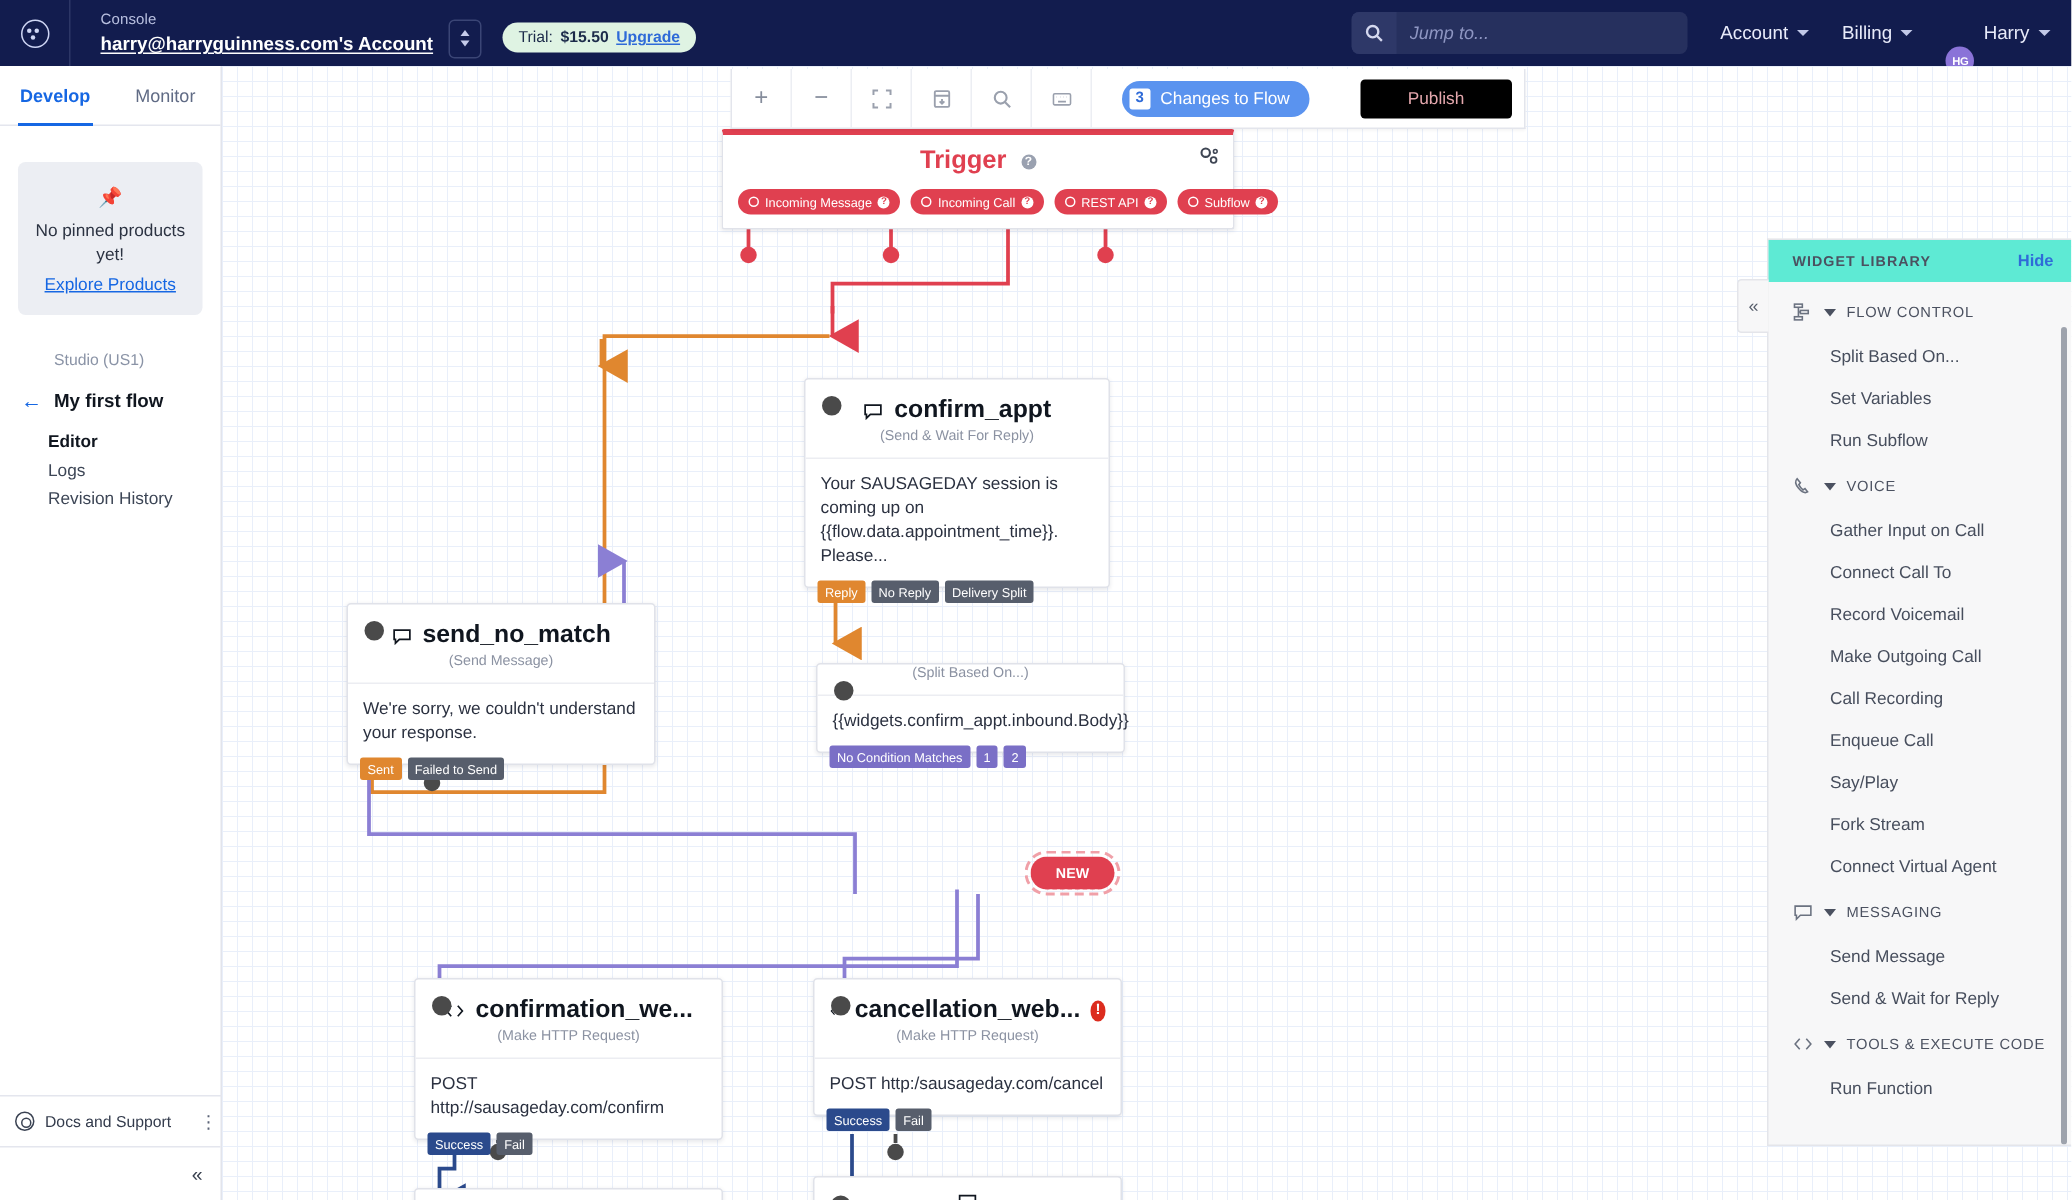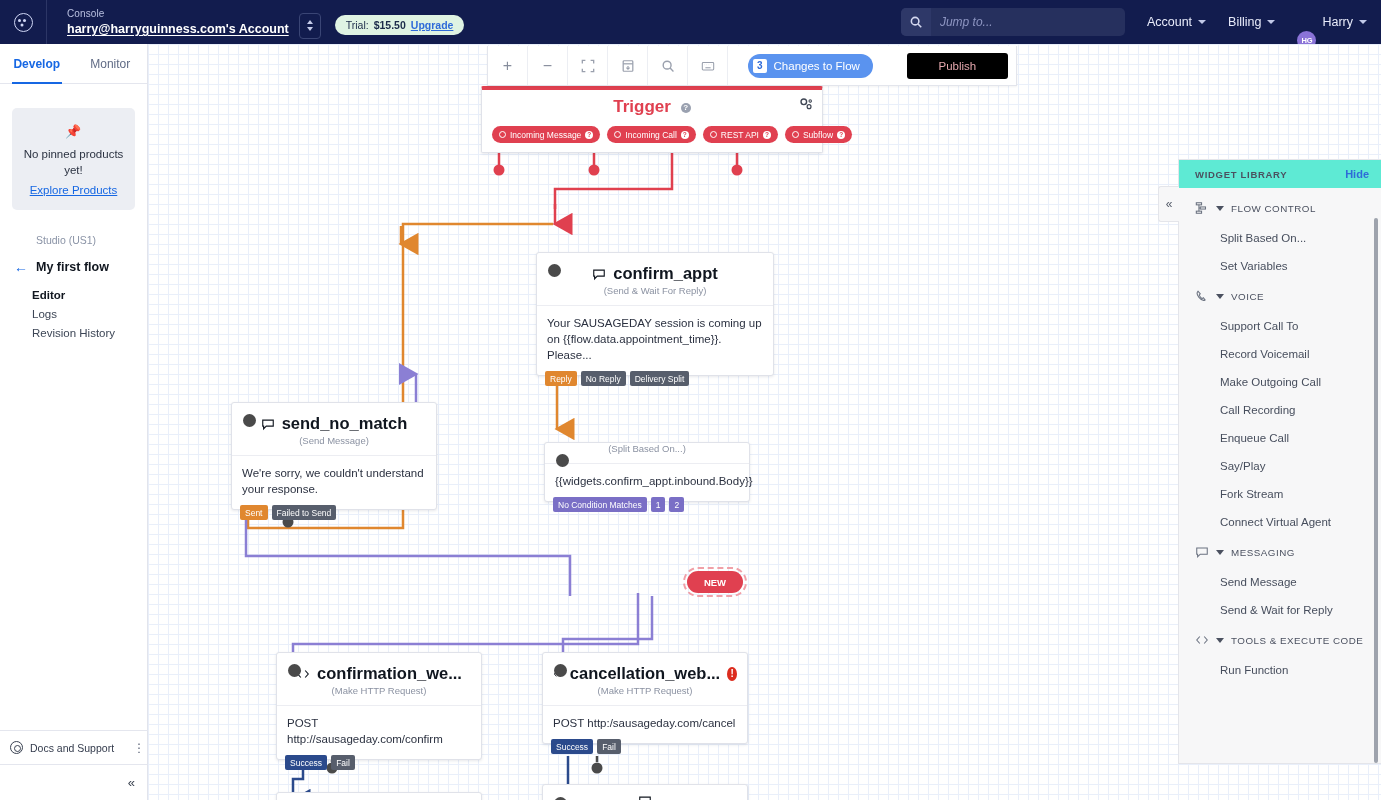--- a/index.html
+++ b/index.html
@@ -501,21 +501,21 @@
           <span class="qm">?</span>
         </div>
         <div class="tpill">
           <span class="ring"></span>
           <span>Subflow</span>
           <span class="qm">?</span>
         </div>
       </div>
     </div>
 
-    <div class="node" style="left:388px; top:208px; width:238px;">
+    <div class="node" style="left:388px; top:208px; width:204px;">
       <span class="node-dot"></span>
       <div class="node-title">
         <svg class="icon-sm" viewBox="0 0 16 16" fill="none" stroke="#10161f" stroke-width="1.3">
           <path d="M2,3.5 h12 v7 h-8 l-3,3 v-3 h-1 z"></path>
         </svg>
         <span>confirm_appt</span>
       </div>
       <div class="node-sub">(Send &amp; Wait For Reply)</div>
       <div class="node-body">Your SAUSAGEDAY session is coming up on {{flow.data.appointment_time}}. Please...</div>
       <div class="node-ports">
@@ -615,29 +615,31 @@
               <rect x="6" y="6.8" width="6" height="2.4"></rect>
             <rect x="1.5" y="11.6" width="6" height="2.4"></rect>
               <line x1="4.5" y1="4.4" x2="4.5" y2="11.6"></line>
             <line x1="4.5" y1="8" x2="6" y2="8"></line>
           </svg>
           <span class="tri"></span>
           <span>FLOW CONTROL</span>
         </div>
         <div class="wlib-item">Split Based On...</div>
         <div class="wlib-item">Set Variables</div>
+        <div class="wlib-item">Run Subflow</div>
 
         <div class="wlib-group">
           <svg class="icon-sm" viewBox="0 0 16 16" fill="none" stroke="#6b7280" stroke-width="1.2">
             <path d="M3.5,2.5 C2,4 2,6.5 4.5,9.5 C7,12.5 9.8,13.6 11.5,12.5 L9.5,10 L8,11 C6.5,9.8 5.5,8.5 4.8,7 L6,5.5 Z"></path>
           </svg>
           <span class="tri"></span>
           <span>VOICE</span>
         </div>
-        <div class="wlib-item">Support Call To</div>
+        <div class="wlib-item">Gather Input on Call</div>
+        <div class="wlib-item">Connect Call To</div>
         <div class="wlib-item">Record Voicemail</div>
         <div class="wlib-item">Make Outgoing Call</div>
         <div class="wlib-item">Call Recording</div>
         <div class="wlib-item">Enqueue Call</div>
         <div class="wlib-item">Say/Play</div>
         <div class="wlib-item">Fork Stream</div>
         <div class="wlib-item">Connect Virtual Agent</div>
 
         <div class="wlib-group">
           <svg class="icon-sm" viewBox="0 0 16 16" fill="none" stroke="#6b7280" stroke-width="1.2">

